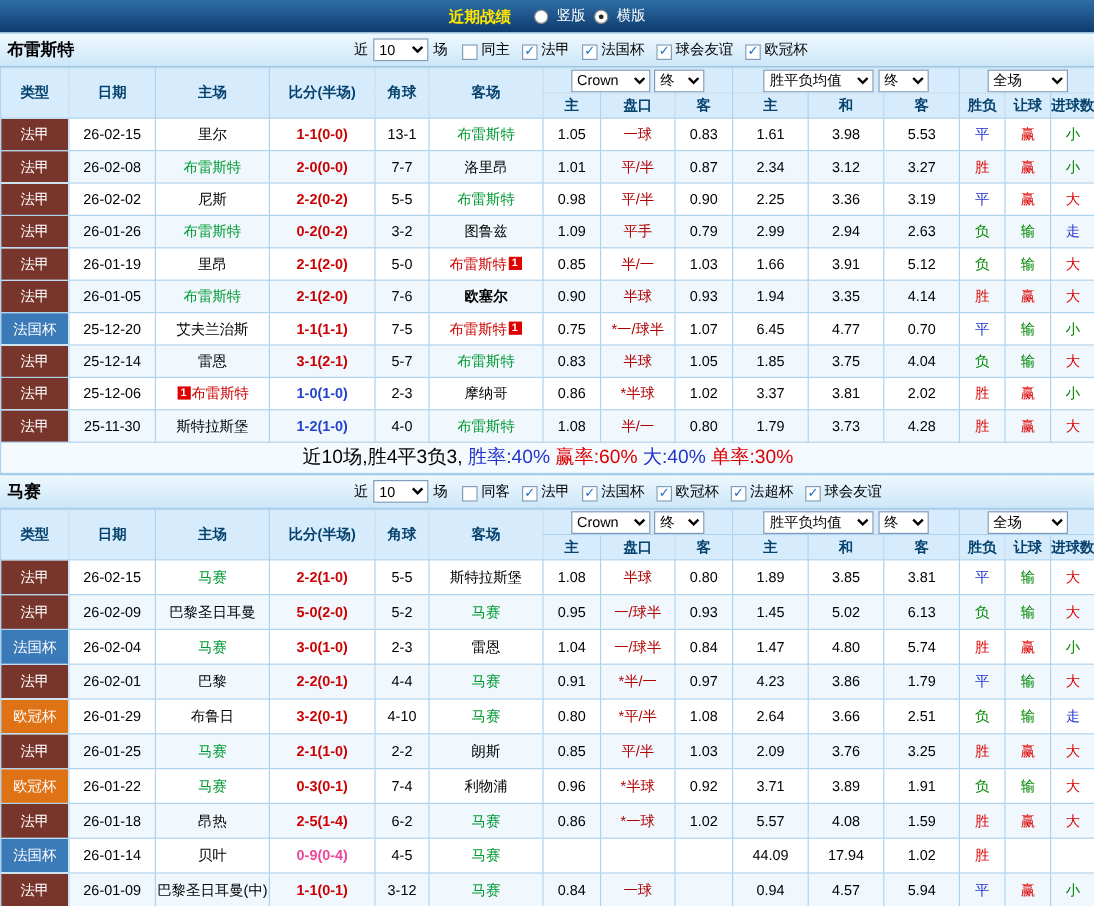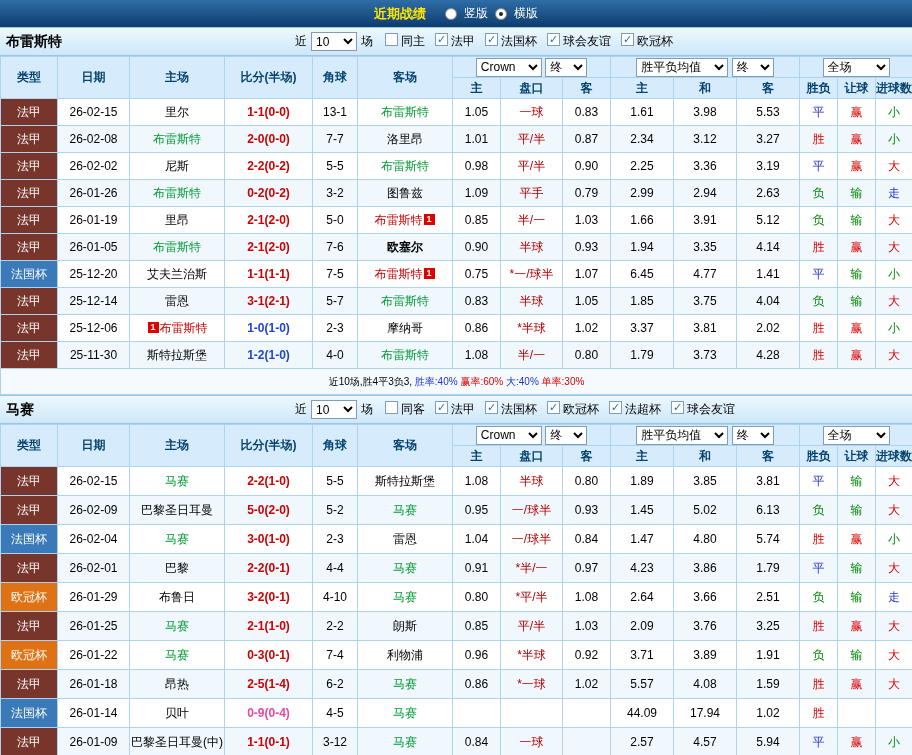--- a/index.html
+++ b/index.html
@@ -11,41 +11,41 @@
   .tb-label{color:#fff;cursor:pointer;}
   .radio{display:inline-block;width:12px;height:12px;border-radius:50%;background:#fff;
     border:1px solid #888;position:relative;cursor:pointer;}
   .radio .dot{position:absolute;left:3px;top:3px;width:4px;height:4px;border-radius:50%;background:#222;}
   .section-header{height:29px;background:linear-gradient(#eef8fe,#cde7f8);
     border-top:1px solid #9cc6e2;border-bottom:1px solid #9cc6e2;
     position:relative;display:flex;align-items:center;}
   .team-title{font-size:14px;font-weight:bold;margin-left:6px;}
   .controls{position:absolute;left:295px;display:flex;align-items:center;gap:4px;white-space:nowrap;}
   .filters{display:inline-flex;gap:10px;margin-left:8px;align-items:center;}
-  .chk{display:inline-flex;align-items:flex-start;gap:3px;cursor:pointer;}
+  .chk{display:inline-flex;align-items:flex-end;gap:3px;cursor:pointer;}
   .box{width:13px;height:13px;border:1px solid #7f9db9;background:#fff;font-size:11px;
     line-height:11px;text-align:center;color:#1a6fc9;font-weight:bold;}
   .sel{font-size:12px;height:19px;border:1px solid #7f9db9;background:#fff;}
   .sel.near{width:46px;}
   .sel.crown{width:66px;}
   .sel.fin{width:42px;}
   .sel.avg{width:92px;}
   .sel.scope{width:67px;}
   table.grid{border-collapse:collapse;width:912px;table-layout:fixed;}
   .grid th,.grid td{border:1px solid #aed3ee;text-align:center;overflow:hidden;white-space:nowrap;}
   .grid thead th{background:#d6ecfc;color:#06426e;font-weight:bold;height:21px;font-size:12px;}
   .grid td{height:27px;background:#fff;}
   table.s2 td{height:29px;}
   .grid tbody tr:nth-child(even) td{background:#f0f8fe;}
   td.league{color:#fff;}
   td.score{font-weight:bold;}
   td.hc{color:#b00000;}
   .rc{display:inline-block;width:11px;height:11px;background:#e00000;color:#fff;font-size:9px;
     line-height:11px;font-weight:bold;vertical-align:2px;margin:0 1px;text-align:center;}
-  td.summary{background:#f4fafe !important;height:26px;font-size:10px;}
+  td.summary{background:#f4fafe !important;height:26px;font-size:16px;}
 </style>
 </head>
 <body>
 
 <div class="topbar">
   <span class="tb-title">近期战绩</span>
   <span class="radio"></span>
   <span class="tb-label">竖版</span>
   <span class="radio">
       <span class="dot"></span>
@@ -242,21 +242,21 @@
           <td class="date">25-12-20</td>
           <td class="team"><span style="color: rgb(0, 0, 0);">艾夫兰治斯</span></td>
           <td class="score" style="color: rgb(204, 0, 0);">1-1(1-1)</td>
           <td class="corner">7-5</td>
           <td class="team"><span style="color: rgb(204, 0, 0);">布雷斯特</span><span class="rc">1</span></td>
           <td class="num">0.75</td>
           <td class="hc">*一/球半</td>
           <td class="num">1.07</td>
           <td class="num">6.45</td>
           <td class="num">4.77</td>
-          <td class="num">1.41</td>
+          <td class="num">0.70</td>
           <td class="word" style="color: rgb(34, 51, 204);">平</td>
           <td class="word" style="color: rgb(0, 136, 0);">输</td>
           <td class="word" style="color: rgb(0, 136, 0);">小</td>
         </tr>
         <tr>
           <td class="league" style="background: rgb(120, 53, 43);">法甲</td>
           <td class="date">25-12-14</td>
           <td class="team"><span style="color: rgb(0, 0, 0);">雷恩</span></td>
           <td class="score" style="color: rgb(204, 0, 0);">3-1(2-1)</td>
           <td class="corner">5-7</td>
@@ -554,21 +554,21 @@
         <tr>
           <td class="league" style="background: rgb(120, 53, 43);">法甲</td>
           <td class="date">26-01-09</td>
           <td class="team"><span style="color: rgb(0, 0, 0);">巴黎圣日耳曼(中)</span></td>
           <td class="score" style="color: rgb(204, 0, 0);">1-1(0-1)</td>
           <td class="corner">3-12</td>
           <td class="team"><span style="color: rgb(0, 153, 51);">马赛</span></td>
           <td class="num">0.84</td>
           <td class="hc">一球</td>
           <td class="num"></td>
-          <td class="num">2.57</td>
+          <td class="num">0.94</td>
           <td class="num">4.57</td>
           <td class="num">5.94</td>
           <td class="word" style="color: rgb(34, 51, 204);">平</td>
           <td class="word" style="color: rgb(221, 0, 0);">赢</td>
           <td class="word" style="color: rgb(0, 136, 0);">小</td>
         </tr>
       </tbody>
   </table>
 </div>
 

